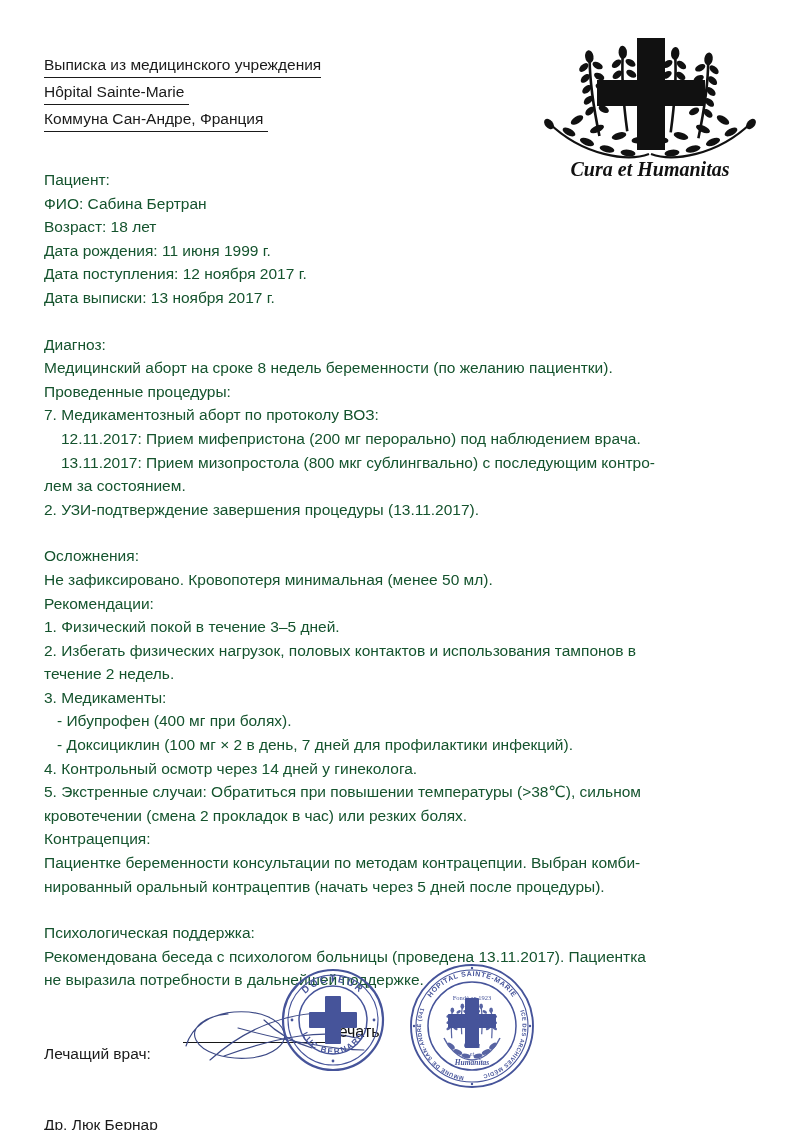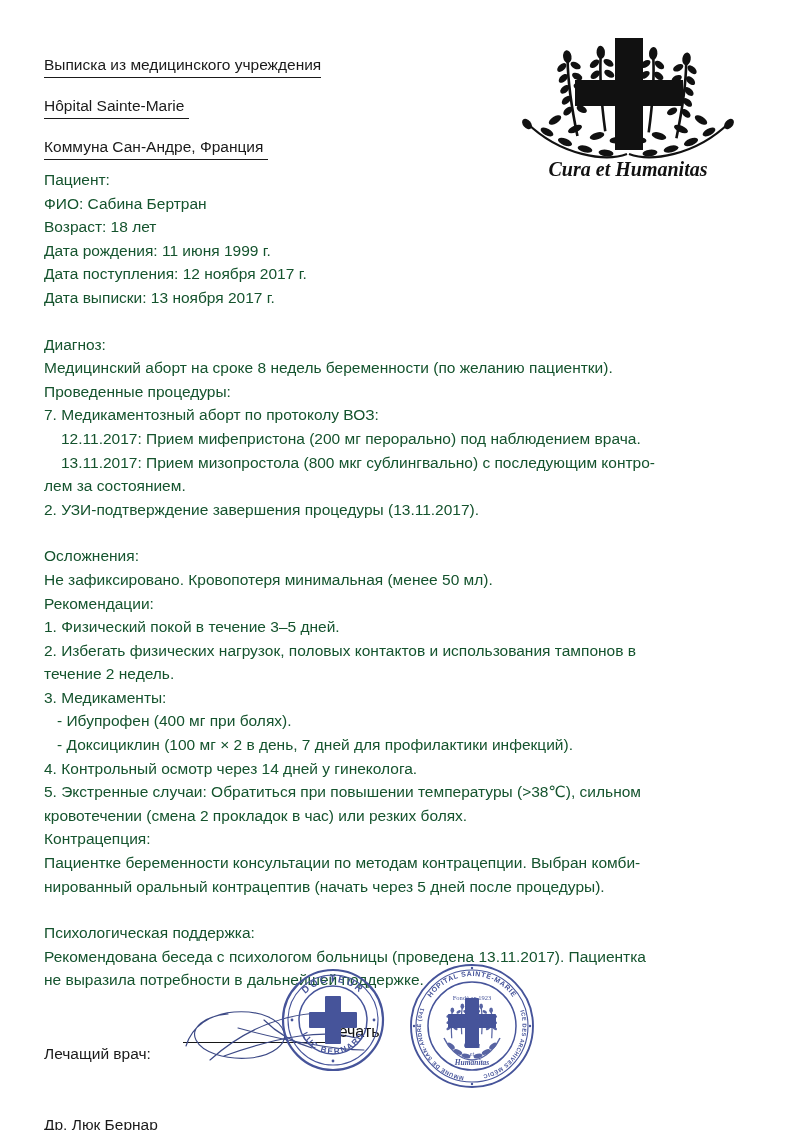--- a/index.html
+++ b/index.html
@@ -21,21 +21,21 @@
   
   .page {
     position: absolute;
     inset: 0;
     background: #fff;
   }
 
   
   .logo {
     position: absolute;
-    left: 511px;
+    left: 533px;
     top: 28px;
     width: 234px;
     height: 165px;
   }
   .logo svg { display: block; width: 100%; height: 100%; }
 
   
   .header-block {
     position: absolute;
     left: 44px;
@@ -43,21 +43,21 @@
     width: 420px;
   }
   .header-line {
     font-size: 15.5px;
     line-height: 24px;
     color: #1a1a1a;
     white-space: pre;
     display: inline-block;
     border-bottom: 1px solid #1a1a1a;
     padding-bottom: 0px;
-    margin-bottom: 16px;
+    margin-bottom: 2px;
   }
   .header-row { line-height: 24px; }
 
   
   .body-text {
     position: absolute;
     left: 44px;
     top: 168px;
     width: 716px;
     font-size: 15.5px;

